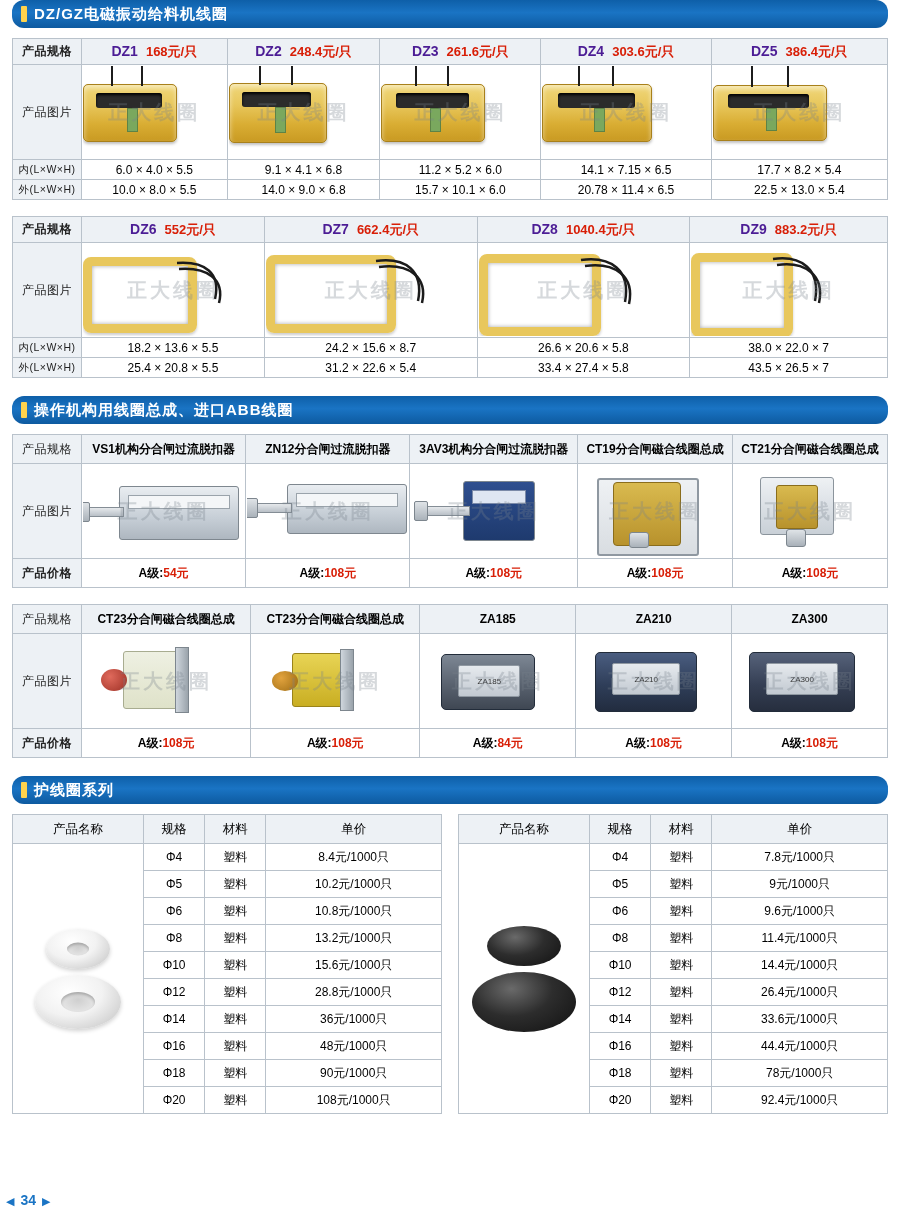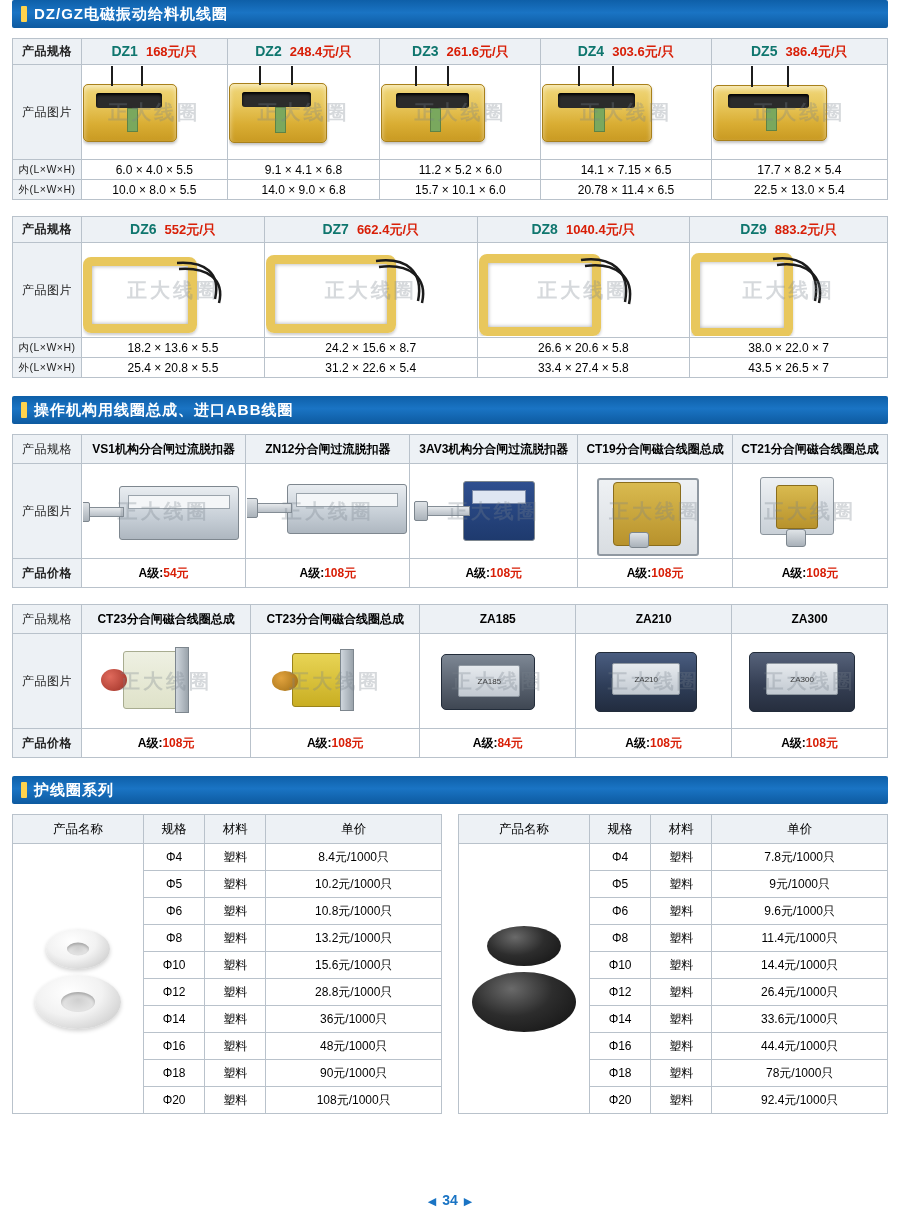--- a/index.html
+++ b/index.html
@@ -10,21 +10,21 @@
     font-size:12px;color:#000;
     position:relative;
     overflow:hidden;
   }
   
   .sec-head{
     position:relative;
     margin:0 12px;
     height:28px;
     background:linear-gradient(to bottom,#0e5fa8 0%,#1a74c4 45%,#0d5aa0 100%);
-    border-radius:2px;
+    border-radius:12px;
     display:flex;align-items:center;
   }
   .sec-head .bar{
     width:6px;height:16px;background:#ffd34d;margin-left:9px;margin-right:7px;border-radius:1px;
   }
   .sec-head .txt{
     color:#fff;font-weight:bold;font-size:15px;letter-spacing:1px;
   }
   
   table.g{
@@ -46,21 +46,21 @@
     font-size:11.5px;
     color:#222;
     letter-spacing:.5px;
   }
   .hdr{
     background:#edf1f5;
     font-weight:bold;
     height:26px;
     font-size:13px;
   }
-  .hdr .code{font-size:14px;font-weight:bold;color:#0f766e;}
+  .hdr .code{font-size:14px;font-weight:bold;color:#4c1d95;}
   .hdr .price{color:#d81e06;font-weight:bold;font-size:13px;margin-left:8px;}
   .picrow td{height:92px;}
   .dim{font-weight:normal;font-size:12.5px;height:20px;}
   .lab.small{font-size:10.5px;}
   .prow td{height:26px;font-weight:bold;}
   .prow .pa{font-weight:bold;}
   .prow .pa b{color:#d81e06;}
   .hdr2{
     background:#edf1f5;font-weight:bold;font-size:12px;height:28px;padding:0 3px;
   }
@@ -172,21 +172,21 @@
   .gr-white.big{width:86px;height:54px;}
   .gr-white.big:after{width:34px;height:20px;}
   .gr-black{
     width:74px;height:40px;border-radius:50%;
     background:radial-gradient(ellipse at 38% 28%,#6a6a6a 0%,#2d2d2d 45%,#101010 100%);
     position:relative;margin:6px auto;
   }
   .gr-black.big{width:104px;height:60px;}
   
   .pgwrap{
-    position:absolute;left:0;right:0;bottom:6px;text-align:center;
+    position:absolute;left:0;right:0;bottom:6px;text-align:left;
   }
   .pgnum{
     display:inline-block;color:#1a74c4;font-weight:bold;font-size:14px;
   }
   .pgnum .ar{color:#1a74c4;font-size:11px;margin:0 6px;}
 </style>
 </head>
 <body>
 
 <div class="sec-head">

